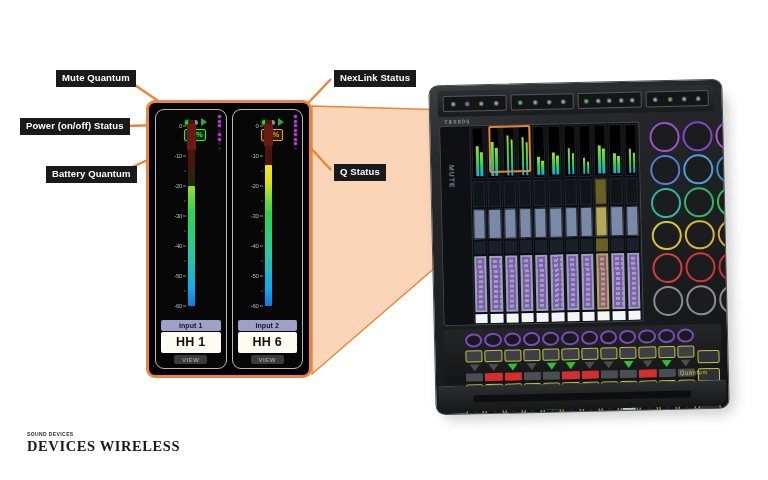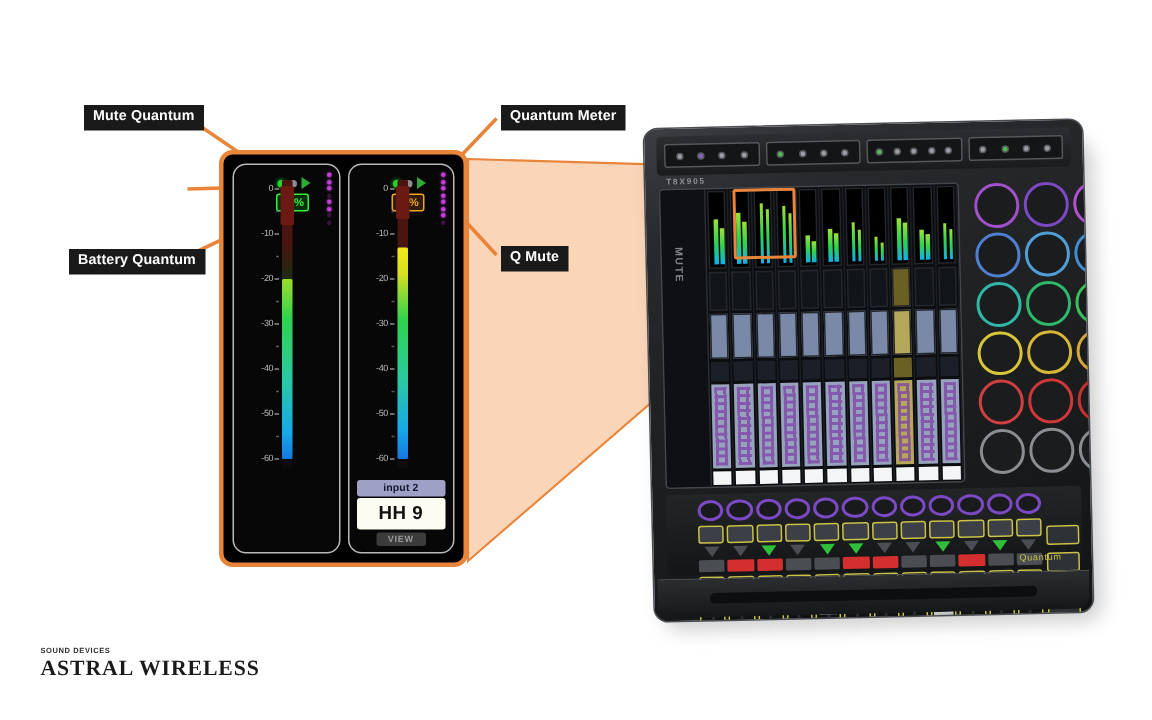--- a/index.html
+++ b/index.html
@@ -374,23 +374,24 @@
 
     <line x1="126" y1="79" x2="192" y2="124" stroke="#E8853A" stroke-width="2.4"></line>
     <line x1="125" y1="126" x2="199" y2="124" stroke="#E8853A" stroke-width="2.4"></line>
     <line x1="122" y1="172" x2="196" y2="137" stroke="#E8853A" stroke-width="2.4"></line>
 
     <line x1="331" y1="79" x2="290" y2="122" stroke="#E8853A" stroke-width="2.4"></line>
     <line x1="331" y1="170" x2="296" y2="132" stroke="#E8853A" stroke-width="2.4"></line>
   </svg>
 
   <div class="callout" id="callout-mute">Mute Quantum</div>
+  <div class="callout" id="callout-power">Power (on/off) Status</div>
   <div class="callout" id="callout-battery">Battery Quantum</div>
-  <div class="callout" id="callout-nexlink">Quantum Meter</div>
-  <div class="callout" id="callout-qmeter">Q Mute</div>
+  <div class="callout" id="callout-nexlink">NexLink Status</div>
+  <div class="callout" id="callout-qmeter">Q Status</div>
 
   <div id="zoom-panel">
 
     <div class="strip">
       <div class="strip-top">
 
         <div class="led-row">
           <span class="led green"></span>
           <span class="led gray"></span>
           <span class="mute-tri"></span>
@@ -431,20 +432,25 @@
             <div class="tick minor" style="top:171px"></div>
             <div class="scale-lab" style="top:186px">-60</div>
             <div class="tick" style="top:186px"></div>
           </div>
           <div class="bar-bg"></div>
           <div class="bar-fill" style="top:66px;height:120px;background:linear-gradient(to bottom,#9ddc2e 0%,#2fd34d 22%,#2bc9a0 55%,#18a9e8 85%,#1478e0 100%);"></div>
           <div class="peak-cap" style="top:4px;height:26px;"></div>
         </div>
       </div>
 
+      <div class="strip-bottom">
+        <div class="input-tag">input 1</div>
+        <div class="name-box">HH 1</div>
+        <div class="view-btn">VIEW</div>
+      </div>
     </div>
 
     <div class="strip">
       <div class="strip-top">
 
         <div class="led-row">
           <span class="led green"></span>
           <span class="led gray"></span>
           <span class="mute-tri"></span>
         </div>
@@ -486,21 +492,21 @@
             <div class="tick" style="top:186px"></div>
           </div>
           <div class="bar-bg"></div>
           <div class="bar-fill" style="top:45px;height:141px;background:linear-gradient(to bottom,#f2e71c 0%,#d9e020 12%,#2fd34d 34%,#2bc9a0 62%,#18a9e8 86%,#1478e0 100%);"></div>
           <div class="peak-cap" style="top:4px;height:22px;"></div>
         </div>
       </div>
 
       <div class="strip-bottom">
         <div class="input-tag">input 2</div>
-        <div class="name-box">HH 9</div>
+        <div class="name-box">HH 6</div>
         <div class="view-btn">VIEW</div>
       </div>
     </div>
   </div>
 
   <div id="console">
     <div class="csl-shadow"></div>
     <div class="csl-body">
 
       <div class="top-panel">
@@ -796,16 +802,16 @@
         </div>
         <div class="brand-bottom">Quantum</div>
       </div>
 
       <div class="csl-base"></div>
     </div>
   </div>
 
   <div id="logo">
     <div class="sd">SOUND DEVICES</div>
-    <div class="aw">ASTRAL WIRELESS</div>
+    <div class="aw">DEVICES WIRELESS</div>
   </div>
 
 </div>
 
 </body></html>

